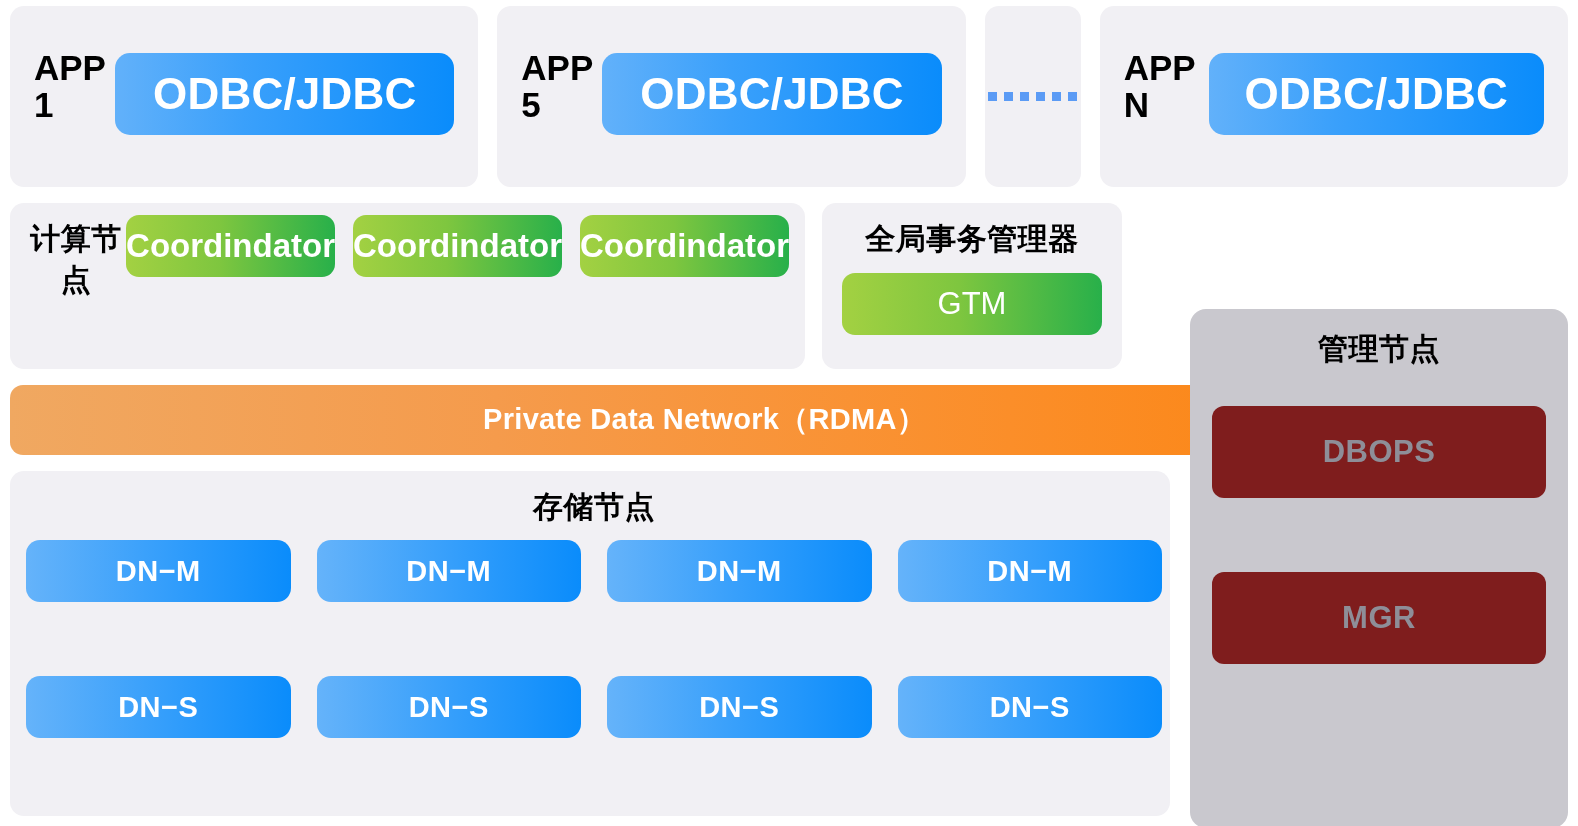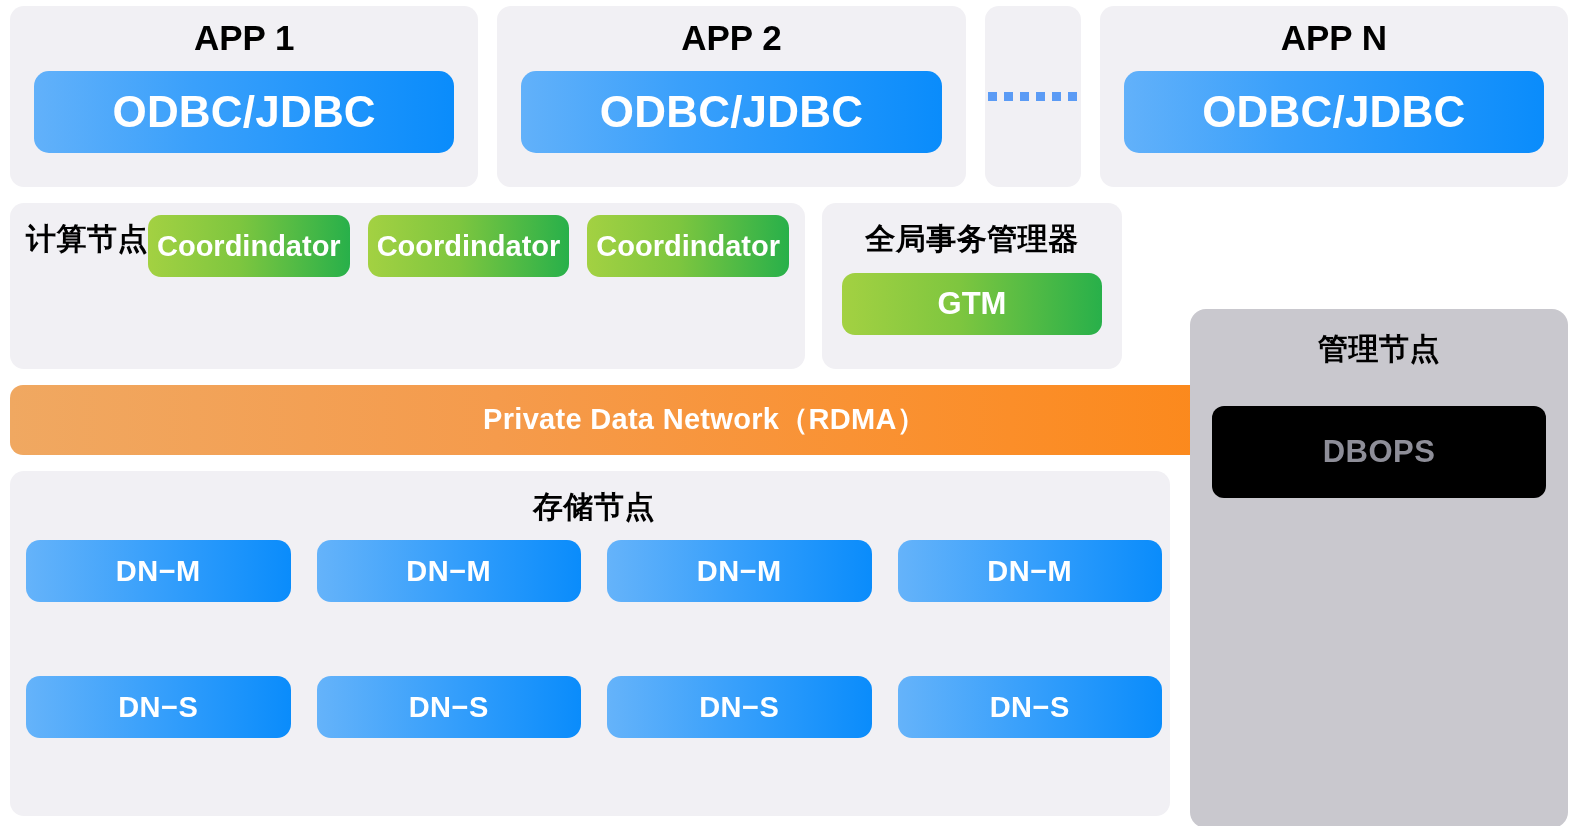--- a/index.html
+++ b/index.html
@@ -39,21 +39,20 @@
   
   .app-row {
     display: flex;
     align-items: stretch;
     gap: 19px;
     height: 181px;
   }
   .app-card {
     flex: 1 1 0;
     display: flex;
-    flex-direction: column;
     align-items: center;
     justify-content: flex-start;
     padding: 14px 24px 20px 24px;
   }
   .app-title {
     font-size: 35px;
     font-weight: bold;
     line-height: 1.05;
     margin-bottom: 14px;
     color: #000;
@@ -132,60 +131,60 @@
   }
   .pill-green {
     flex: 1 1 0;
     border-radius: 13px;
     background: linear-gradient(90deg, #A3D142 0%, #7EC63F 45%, #28B04A 100%);
     color: #ffffff;
     display: flex;
     align-items: center;
     justify-content: center;
     font-weight: bold;
-    font-size: 29px;
+    font-size: 33px;
     max-height: 62px;
   }
   .gtm-panel {
     width: 300px;
     padding: 12px 20px 16px 20px;
     display: flex;
     flex-direction: column;
   }
   .gtm-panel .panel-title { font-size: 30px; margin: 4px 0 13px 0; }
   .gtm-pill {
     height: 62px;
     border-radius: 13px;
     background: linear-gradient(90deg, #A3D142 0%, #7EC63F 45%, #28B04A 100%);
     color: #ffffff;
     display: flex;
     align-items: center;
     justify-content: center;
-    font-weight: bold;
+    font-weight: normal;
     font-size: 31px;
   }
 
   
   .mgmt-panel {
     position: absolute;
     left: 1190px;
     top: 309px;
     width: 378px;
     height: 519px;
     background: #C9C8CE;
     border-radius: 16px;
     box-sizing: border-box;
     padding: 14px 22px 22px 22px;
   }
   .mgmt-panel .panel-title { font-size: 30px; margin: 6px 0 0 0; }
   .mgmt-pill {
     margin-top: 36px;
     height: 92px;
     border-radius: 12px;
-    background: #000000;
+    background: #7f1d1d;
     color: #8E8E98;
     display: flex;
     align-items: center;
     justify-content: center;
     font-weight: bold;
     font-size: 31px;
     letter-spacing: 0.5px;
   }
   .mgmt-pill.second { margin-top: 74px; }
 
@@ -230,21 +229,21 @@
 <div id="root">
 
   <div class="app-row">
 
     <div class="panel app-card">
       <div class="app-title">APP 1</div>
       <div class="pill-blue">ODBC/JDBC</div>
     </div>
 
     <div class="panel app-card">
-      <div class="app-title">APP 2</div>
+      <div class="app-title">APP 5</div>
       <div class="pill-blue">ODBC/JDBC</div>
     </div>
 
     <div class="panel ellipsis-card">
       <div class="dots">
         <i></i>
           <i></i>
           <i></i>
           <i></i>
           <i></i>
@@ -294,15 +293,16 @@
         <div class="dn-pill">DN−S</div>
         <div class="dn-pill">DN−S</div>
         <div class="dn-pill">DN−S</div>
       </div>
     </div>
   </div>
 
   <div class="mgmt-panel">
     <div class="panel-title">管理节点</div>
     <div class="mgmt-pill">DBOPS</div>
+    <div class="mgmt-pill second">MGR</div>
   </div>
 
 </div>
 
 </body></html>

